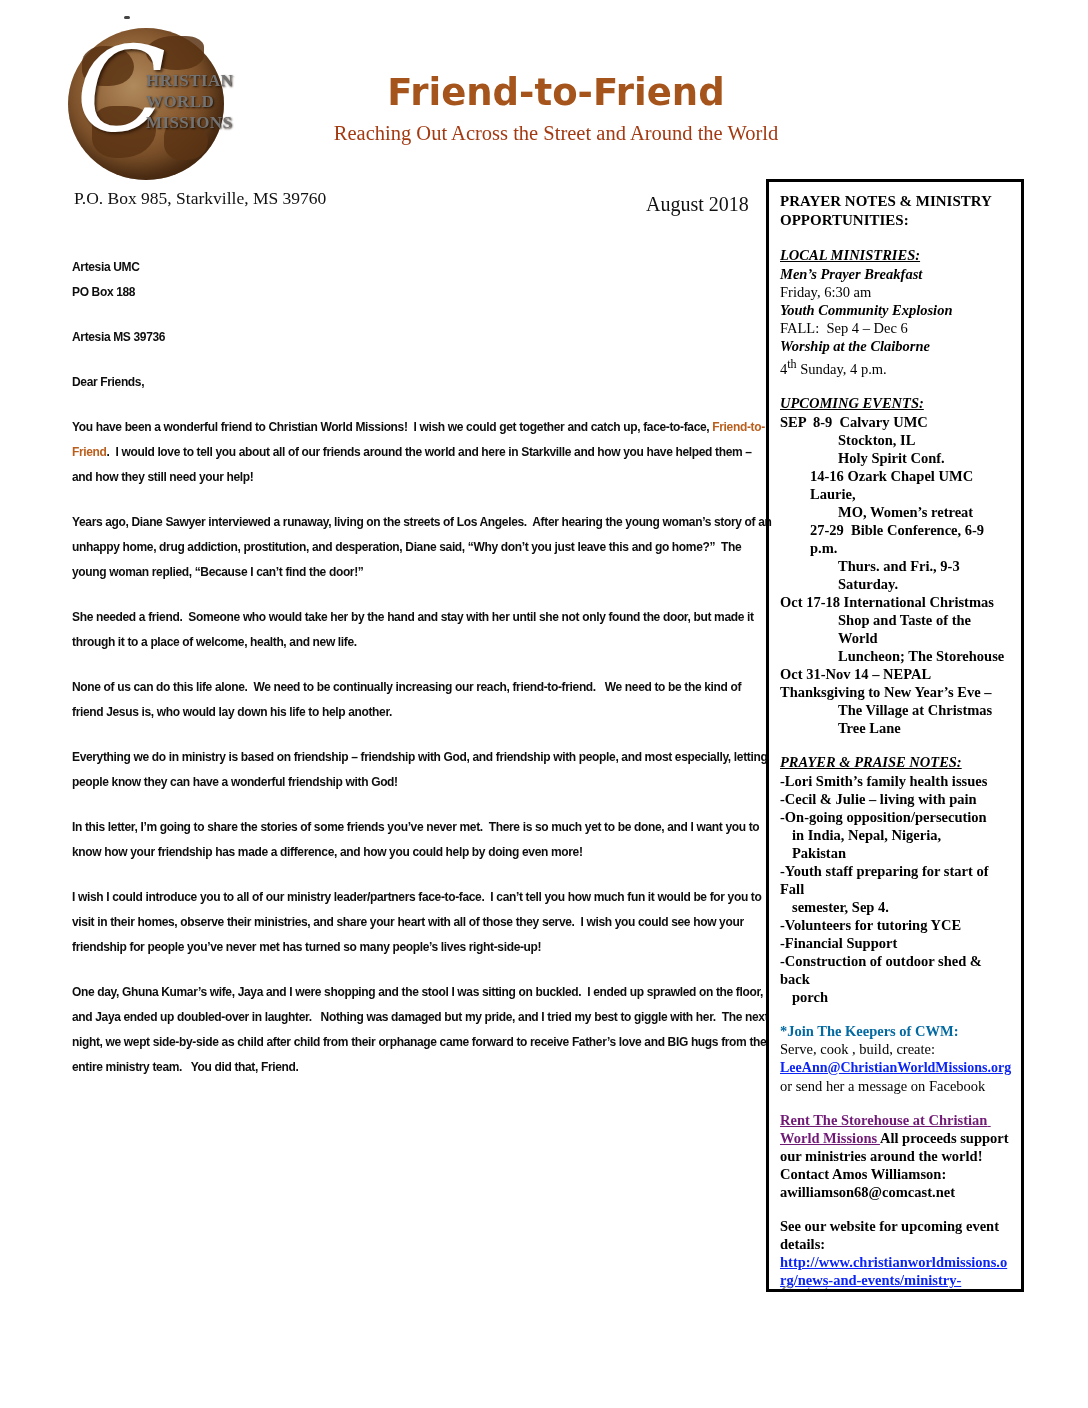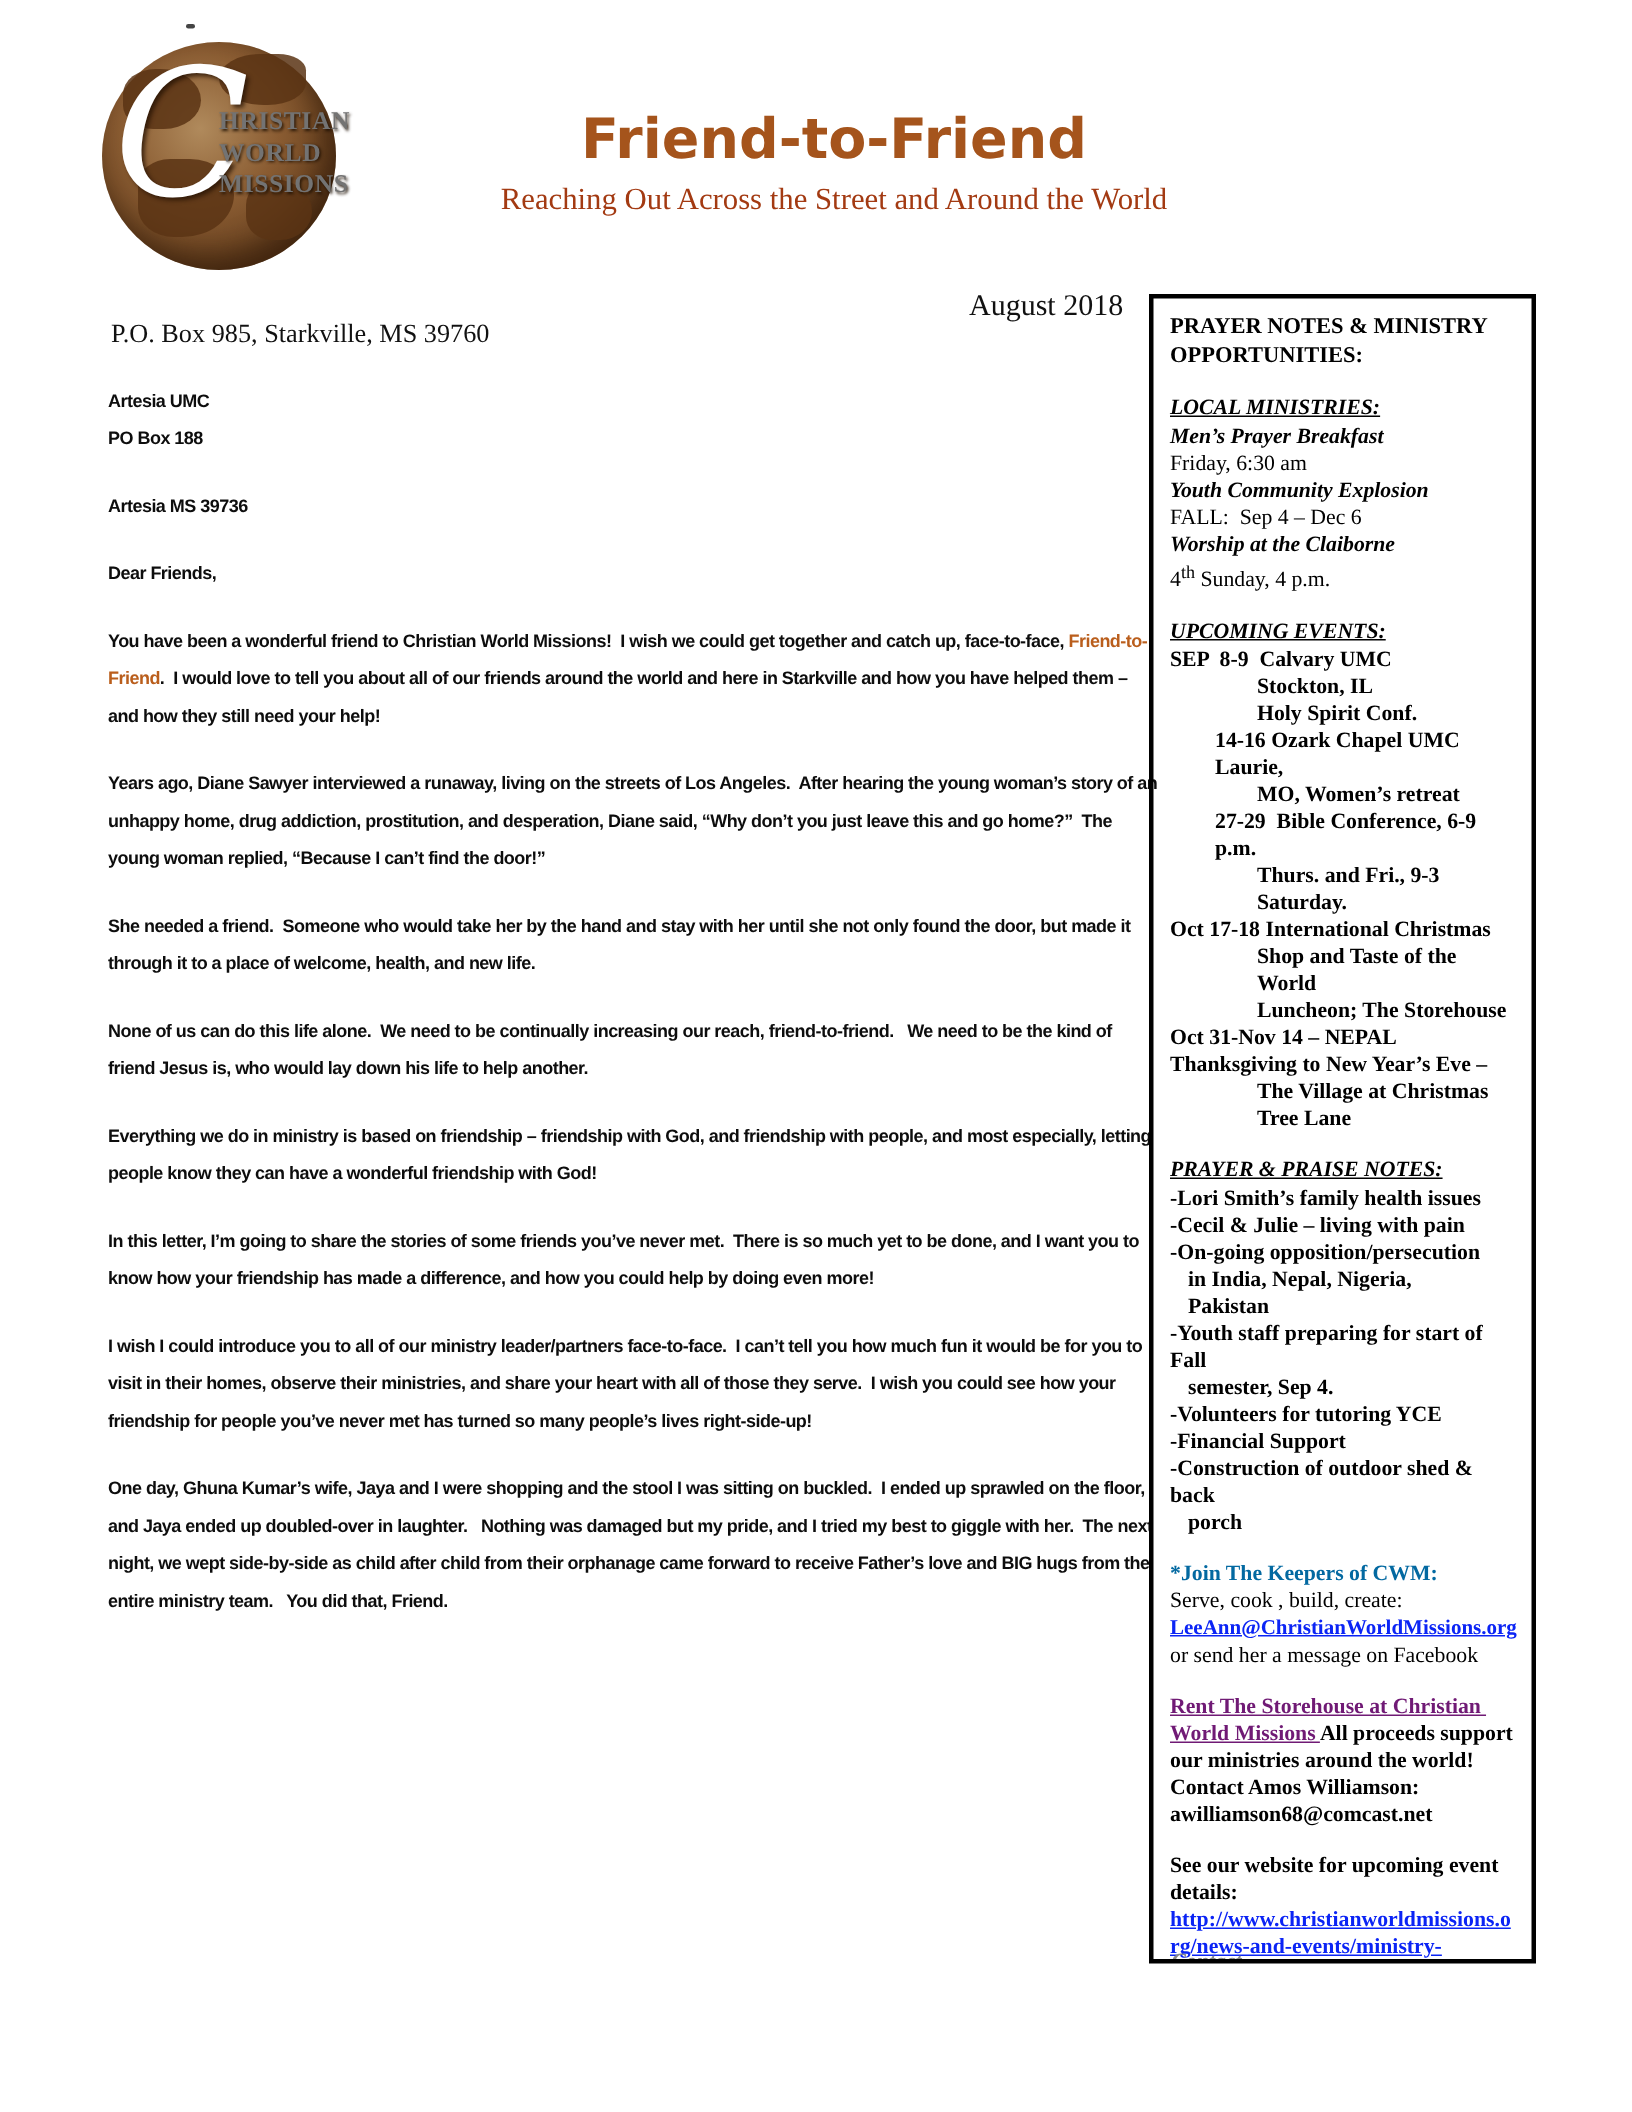--- a/index.html
+++ b/index.html
@@ -33,35 +33,35 @@
     text-shadow: 1px 1px 2px rgba(30,15,2,.9); letter-spacing:.4px;
   }
   .logo-words div { white-space:nowrap; }
 
   
   .masthead { position:absolute; left:306px; top:72px; width:500px; text-align:center; }
   .masthead .title {
     font-family:"DejaVu Sans", sans-serif; font-weight:bold; font-size:37px; line-height:42px;
   }
   .masthead .subtitle { font-family:"Liberation Serif", serif; font-size:20.5px; margin-top:8px; }
-  .pobox { position:absolute; left:74px; top:212px; font-size:17.5px; }
+  .pobox { position:absolute; left:74px; top:188px; font-size:17.5px; }
   .dateline { position:absolute; left:646px; top:193px; font-size:20px; }
 
   
   .letter {
     position:absolute; left:72px; top:255px; width:700px;
     font-family:Liberation Sans, sans-serif; font-weight:600; font-size:12px;
     line-height:25px; letter-spacing:-0.35px; color:#0d0d0d;
   }
   .letter p { white-space:pre-wrap; margin:0 0 20px 0; }
   .letter .highlight { font-weight:bold; }
 
   
   .sidebar {
-    position:absolute; left:766px; top:196px; width:258px; height:1113px;
+    position:absolute; left:766px; top:179px; width:258px; height:1113px;
     border:3px solid #000; padding:10px 9px 0 11px; overflow:hidden;
     font-family:"Liberation Serif", serif; font-size:14.5px; line-height:18px;
     font-weight:bold; color:#000;
   }
   .sidebar .line { white-space:pre-wrap; overflow-wrap:break-word; }
   .sb-title { font-size:15px; line-height:19px; margin-bottom:16px; }
   .sb-section { margin-bottom:16px; }
   .sb-heading { font-style:italic; text-decoration:underline; margin-bottom:1px; }
   .detail { font-weight:normal; }
   .ind1 { padding-left:30px; }

